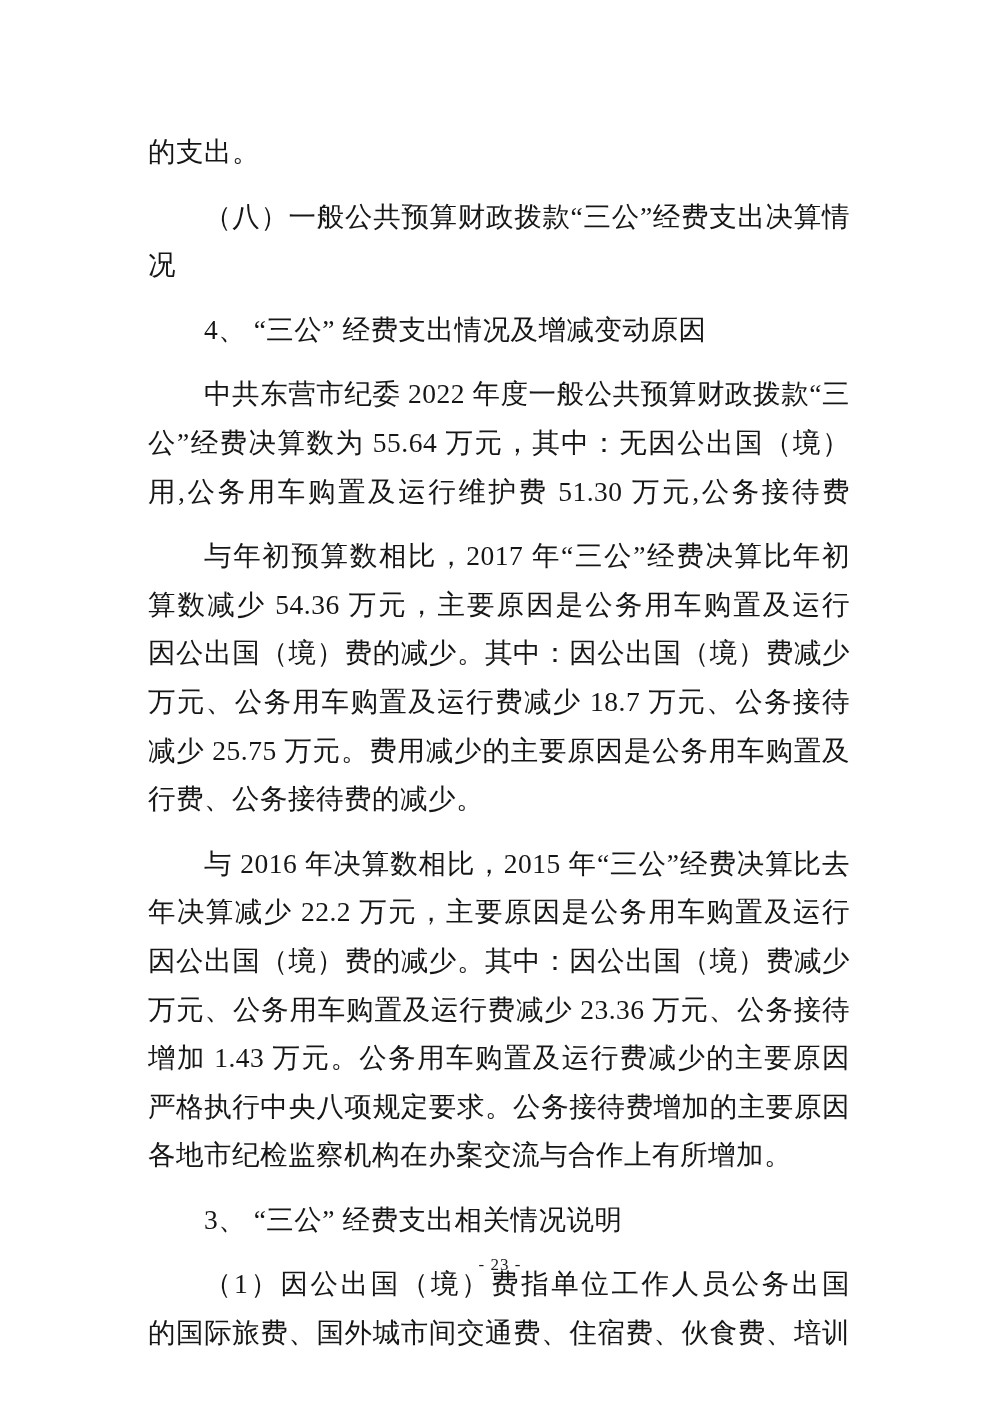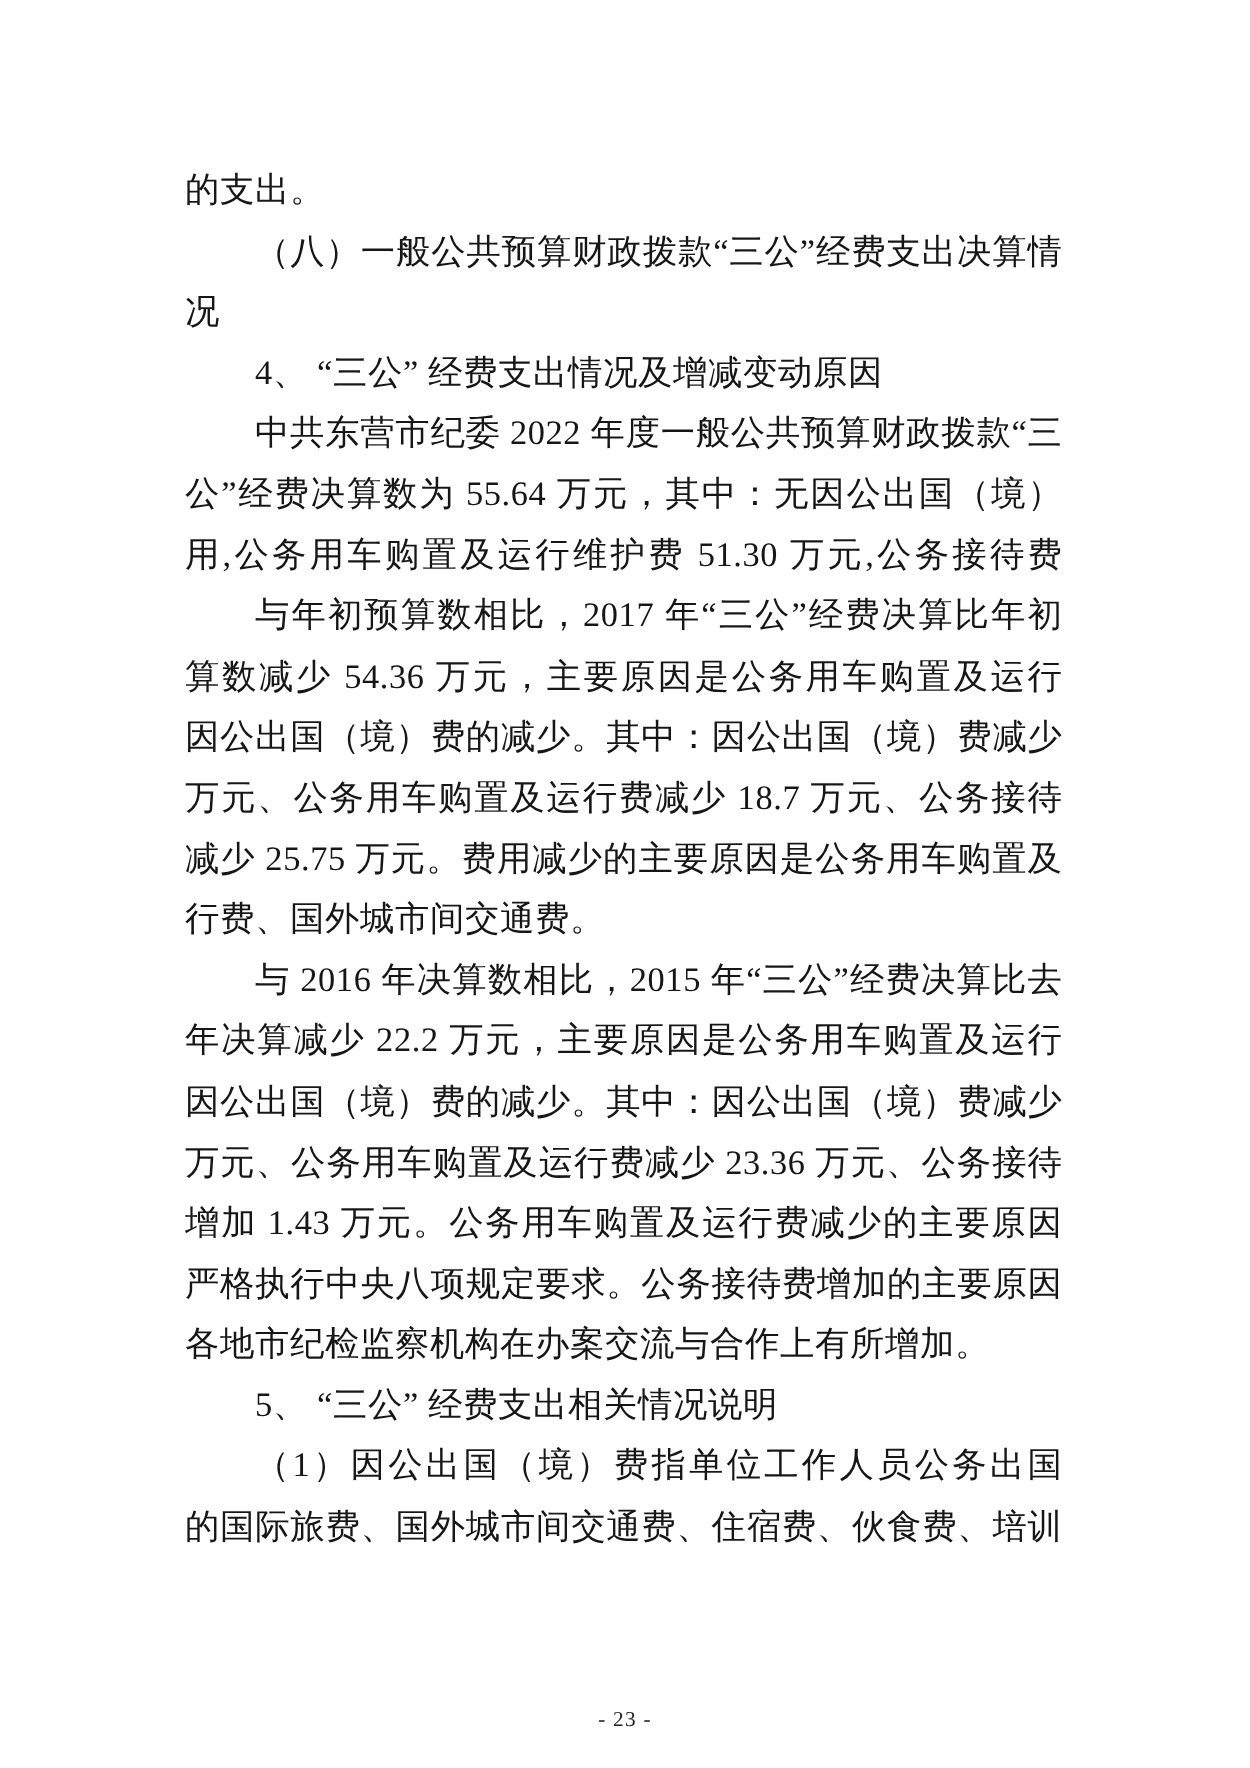--- a/index.html
+++ b/index.html
@@ -32,24 +32,25 @@
     text-align: left;
   }
   .jf {
     white-space: normal;
     text-align: justify;
     text-align-last: justify;
     text-justify: inter-character;
   }
   .ind {
     text-indent: 56px;
+    margin-top: 16px;
   }
   .footer {
     position: absolute;
-    top: 1365px;
+    top: 1254px;
     left: 0;
     width: 100%;
     text-align: center;
     font-size: 17px;
     line-height: 22px;
     letter-spacing: 1px;
     color: #1c1c1c;
   }
 </style>
 </head>
@@ -63,28 +64,28 @@
     <div class="ln">况</div>
     <div class="ln ind">4、 “三公” 经费支出情况及增减变动原因</div>
     <div class="ln ind jf">中共东营市纪委 2022 年度一般公共预算财政拨款“三</div>
     <div class="ln jf">公”经费决算数为 55.64 万元，其中：无因公出国（境）费</div>
     <div class="ln jf">用,公务用车购置及运行维护费 51.30 万元,公务接待费 4.25</div>
     <div class="ln ind jf">与年初预算数相比，2017 年“三公”经费决算比年初预</div>
     <div class="ln jf">算数减少 54.36 万元，主要原因是公务用车购置及运行费、</div>
     <div class="ln jf">因公出国（境）费的减少。其中：因公出国（境）费减少 10</div>
     <div class="ln jf">万元、公务用车购置及运行费减少 18.7 万元、公务接待费</div>
     <div class="ln jf">减少 25.75 万元。费用减少的主要原因是公务用车购置及运</div>
-    <div class="ln">行费、国外城市间交通费。</div>
+    <div class="ln">行费、公务接待费的减少。</div>
     <div class="ln ind jf">与 2016 年决算数相比，2015 年“三公”经费决算比去</div>
     <div class="ln jf">年决算减少 22.2 万元，主要原因是公务用车购置及运行费、</div>
     <div class="ln jf">因公出国（境）费的减少。其中：因公出国（境）费减少 0.36</div>
     <div class="ln jf">万元、公务用车购置及运行费减少 23.36 万元、公务接待费</div>
     <div class="ln jf">增加 1.43 万元。公务用车购置及运行费减少的主要原因是</div>
     <div class="ln jf">严格执行中央八项规定要求。公务接待费增加的主要原因是</div>
     <div class="ln">各地市纪检监察机构在办案交流与合作上有所增加。</div>
-    <div class="ln ind">5、 “三公” 经费支出相关情况说明</div>
+    <div class="ln ind">3、 “三公” 经费支出相关情况说明</div>
     <div class="ln ind jf">（1）因公出国（境）费指单位工作人员公务出国（境）</div>
     <div class="ln jf">的国际旅费、国外城市间交通费、住宿费、伙食费、培训费、</div>
   </div>
 
   <div class="footer">- 23 -</div>
 
 </div>
 
 </body></html>

